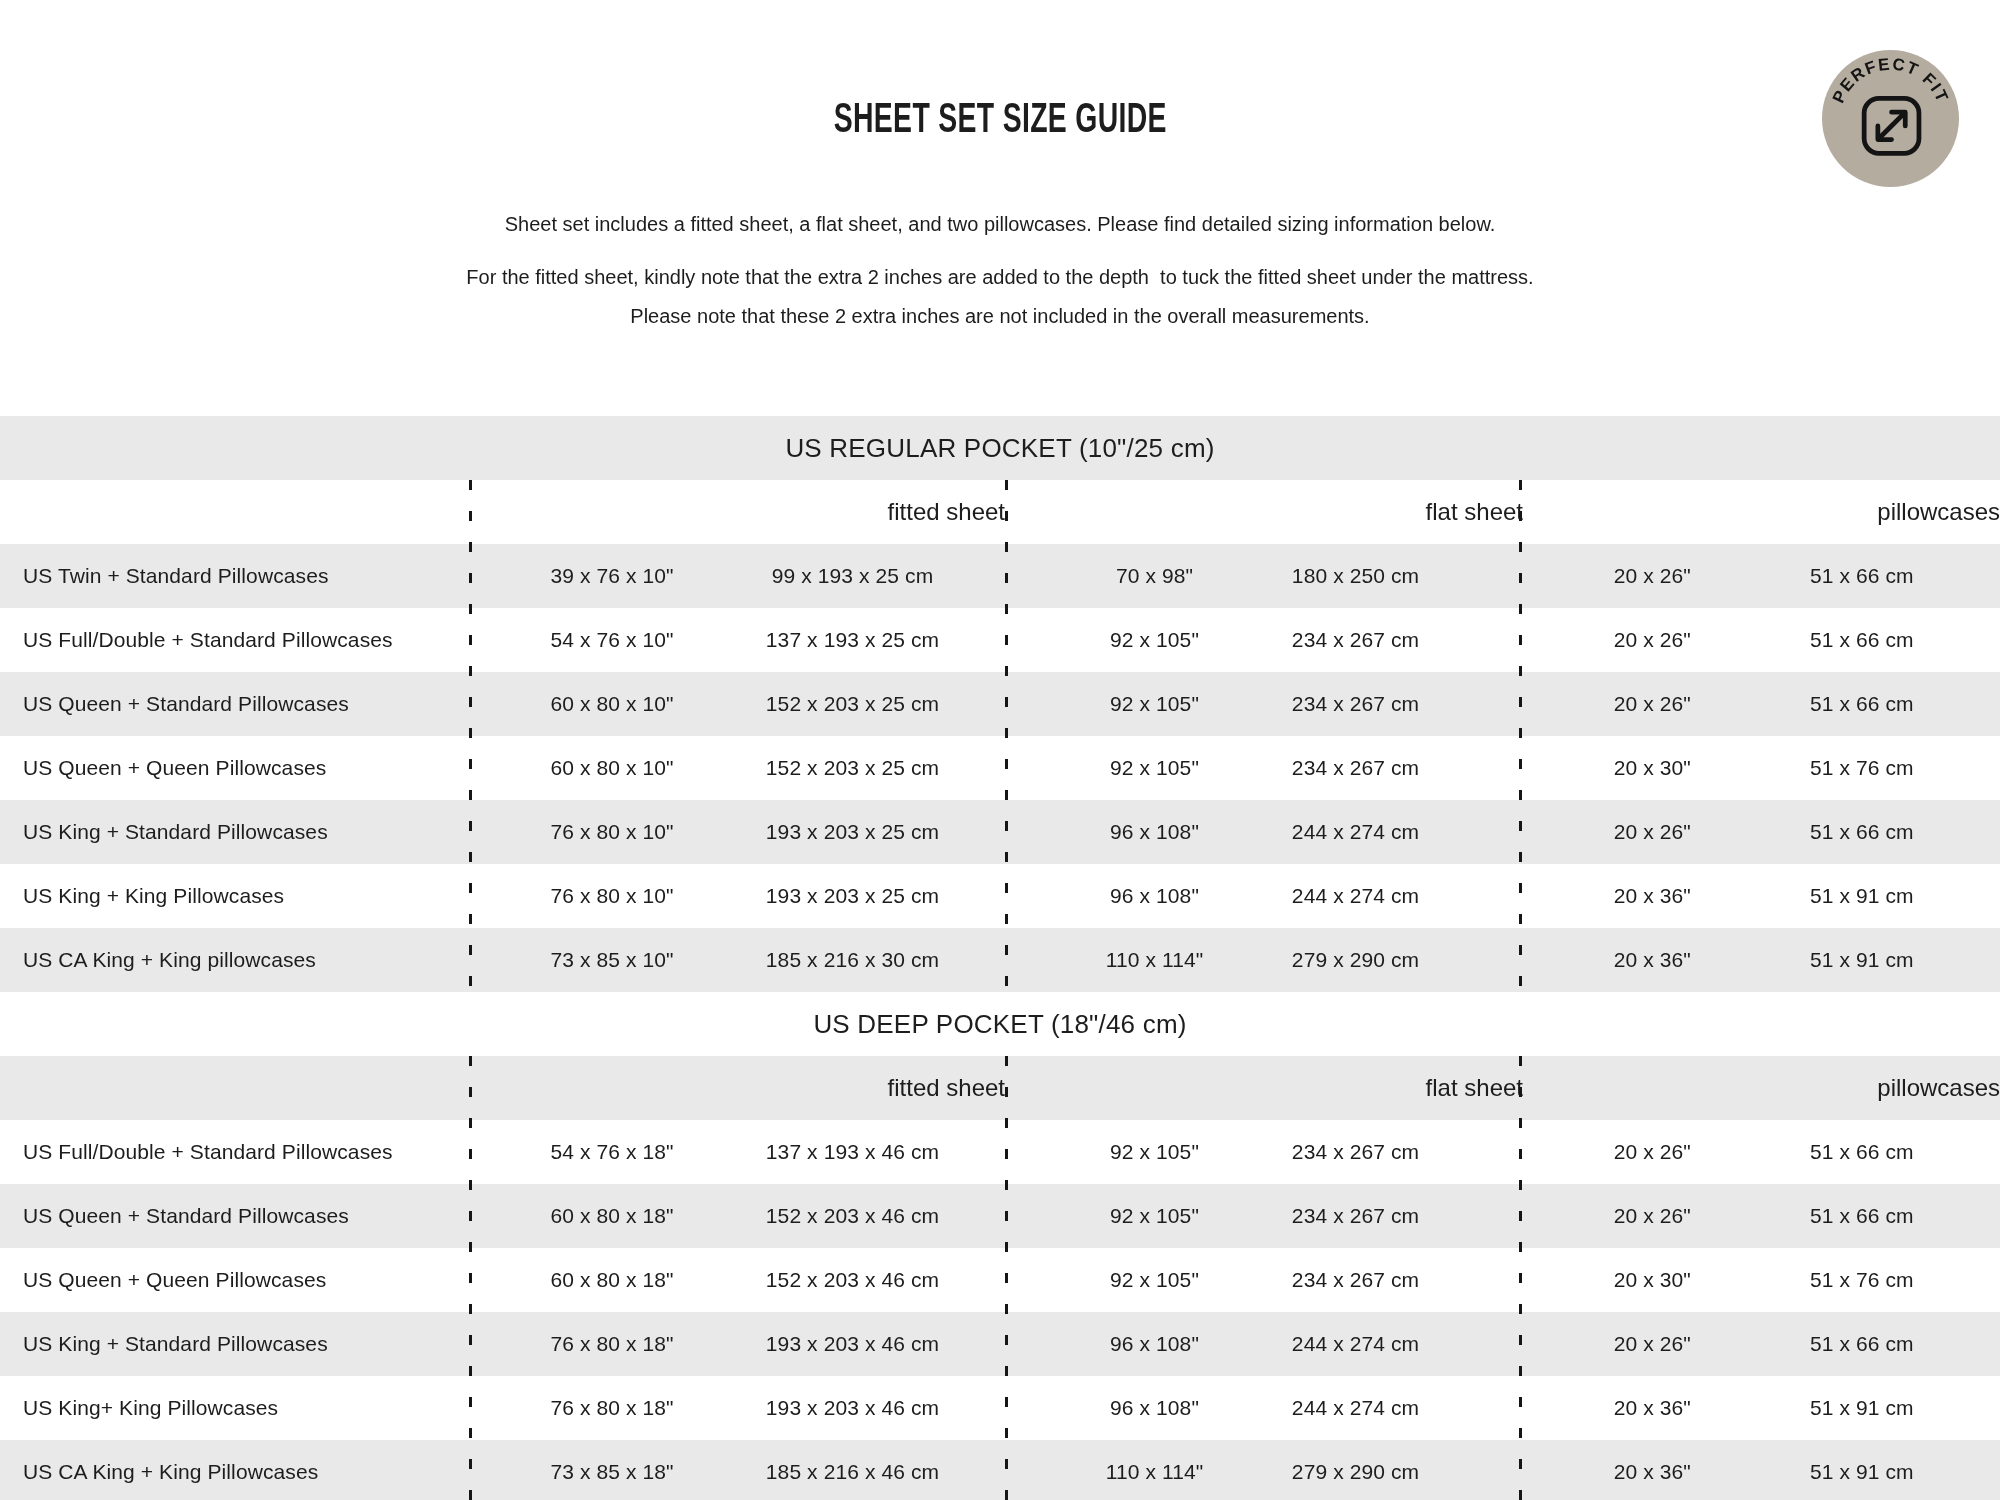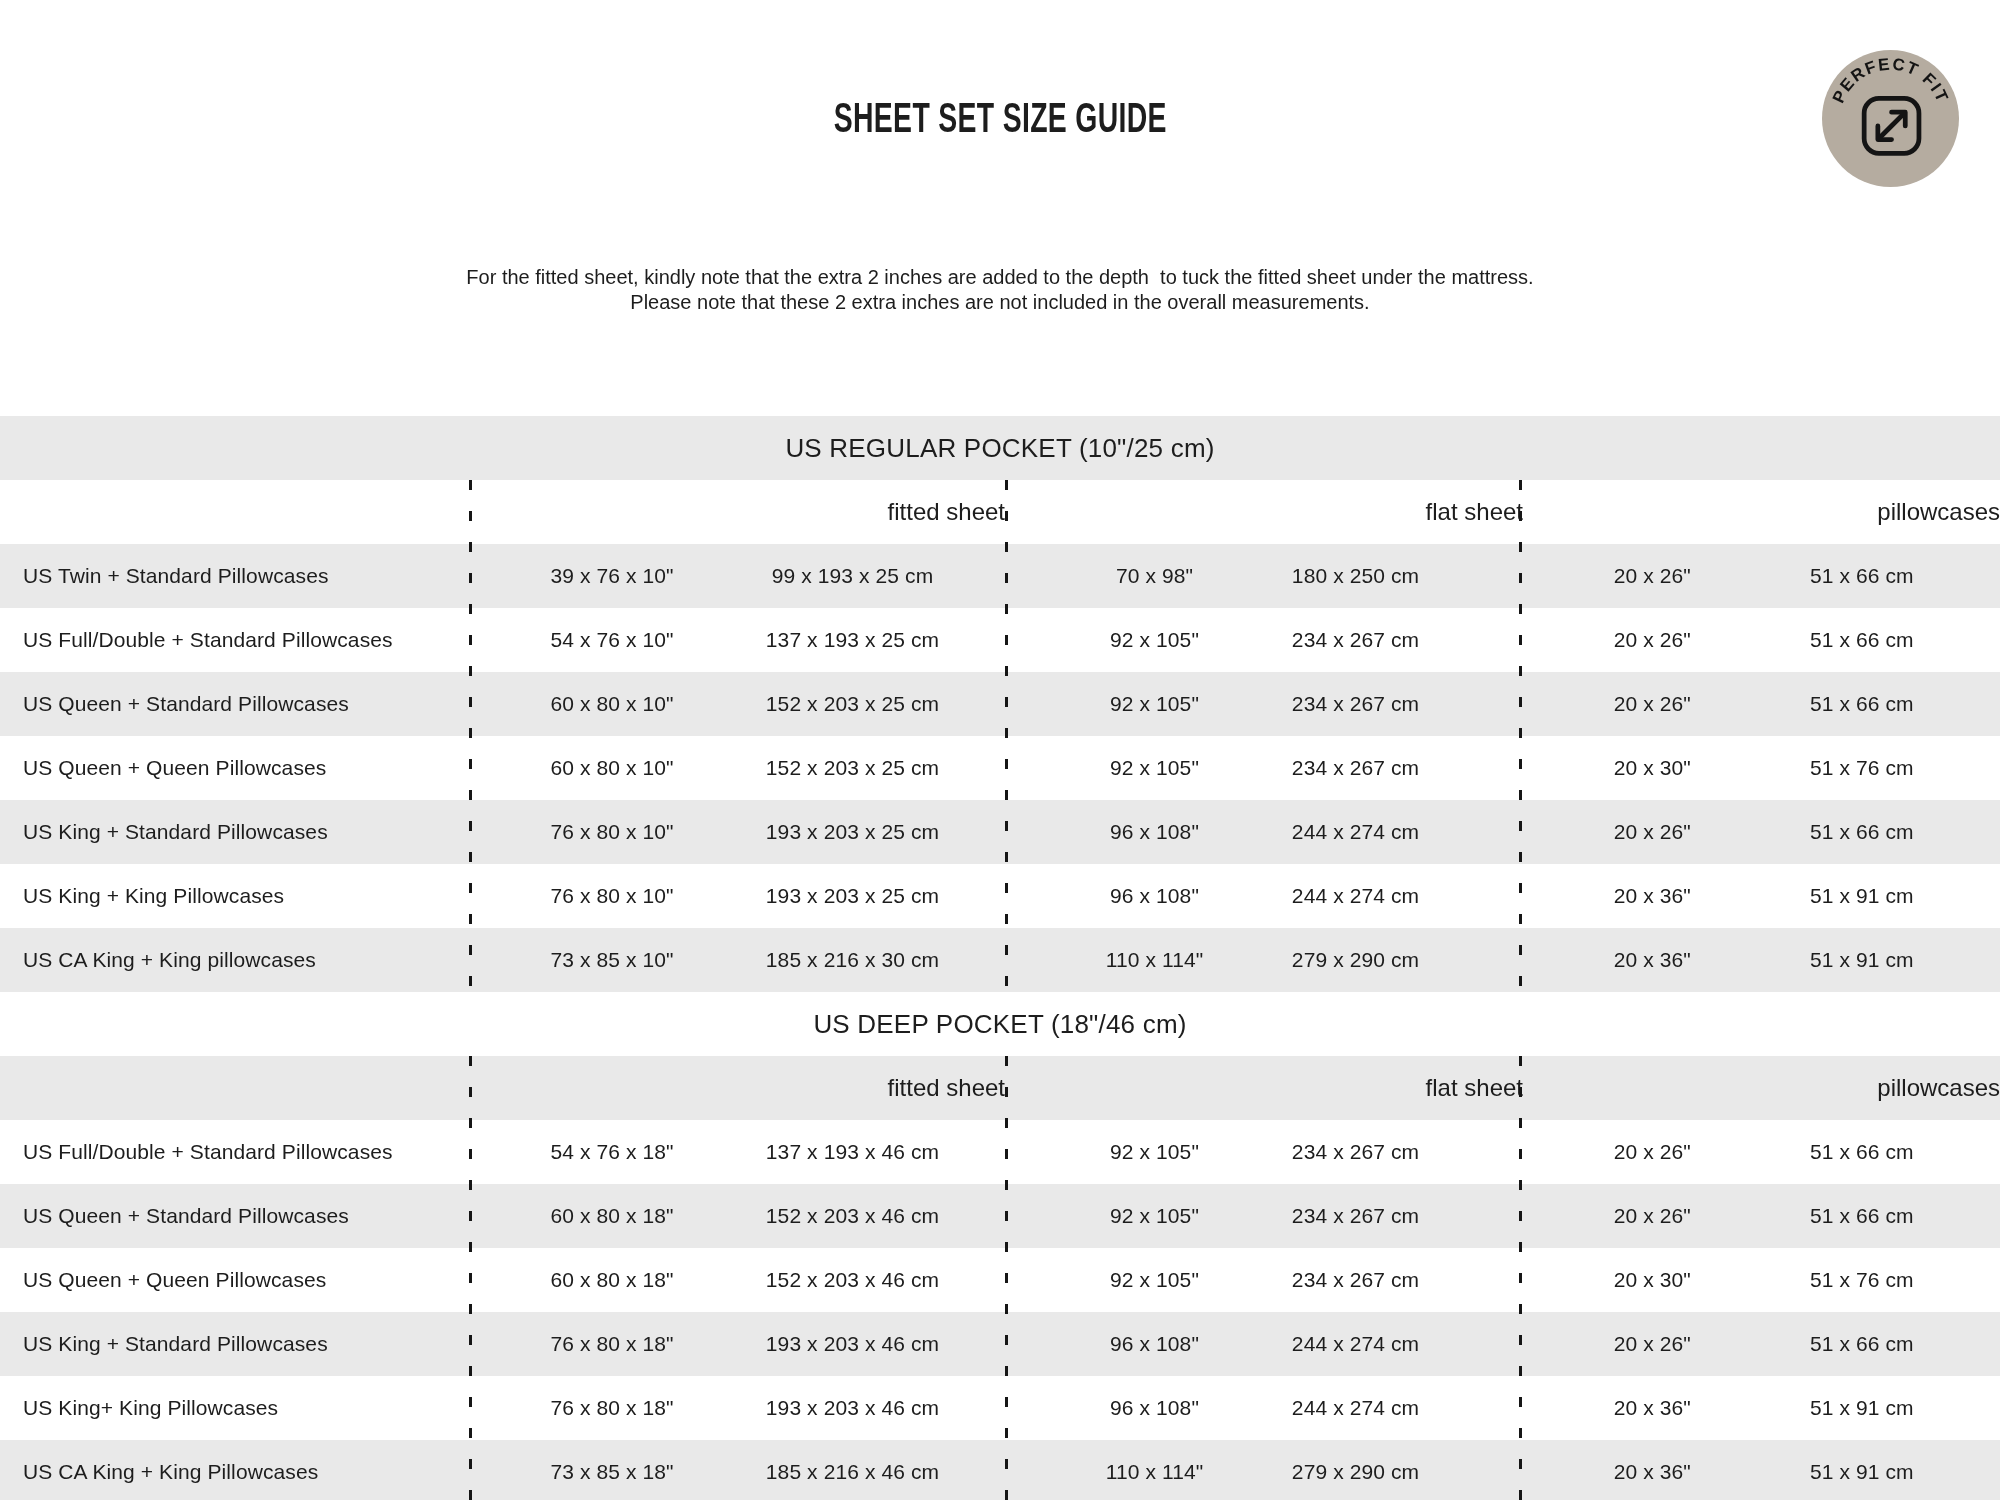--- a/index.html
+++ b/index.html
@@ -14,21 +14,21 @@
     margin: 0; position: absolute; top: 96px; left: 0; width: 100%;
     text-align: center; font-size: 43px; font-weight: 700; line-height: 1; white-space: nowrap;
   }
   .page-title .condense { display: inline-block; transform: scaleX(0.66); transform-origin: center; letter-spacing: 0.5px; }
   .intro, .note {
     margin: 0; position: absolute; left: 0; width: 100%;
     text-align: center; font-size: 20px; line-height: 23px; white-space: pre-wrap;
   }
   .intro { top: 213px; }
   .note1 { top: 266px; }
-  .note2 { top: 291px; }
+  .note2 { top: 305px; }
   .badge { position: absolute; left: 1822px; top: 50px; width: 137px; height: 137px; }
   
   .size-table { width: 100%; }
   .band {
     height: 64px; display: flex; align-items: center; justify-content: center;
     font-size: 26px; font-weight: 500; letter-spacing: 0.2px;
   }
   .t0 .band { background: #e9e9e9; }
   .t1 .band { background: #ffffff; }
   .tbody { position: relative; }
@@ -63,20 +63,21 @@
 </style>
 </head>
 <body>
 
 <div class="page">
 
   <header class="hero">
     <h1 class="page-title">
       <span class="condense">SHEET SET SIZE GUIDE</span>
     </h1>
+    <p class="intro">Sheet set includes a fitted sheet, a flat sheet, and two pillowcases. Please find detailed sizing information below.</p>
     <p class="note note1">For the fitted sheet, kindly note that the extra 2 inches are added to the depth  to tuck the fitted sheet under the mattress.</p>
     <p class="note note2">Please note that these 2 extra inches are not included in the overall measurements.</p>
 
     <div class="badge">
       <svg viewBox="0 0 130 130" width="137" height="137">
         <circle cx="65" cy="65" r="65" fill="#b5aca0"></circle>
         <defs>
           <path id="arcpath" d="M 20 50 A 48 48 0 0 1 110 50" fill="none"></path>
         </defs>
         <text font-size="16" font-weight="bold" letter-spacing="1.5" fill="#141414">

